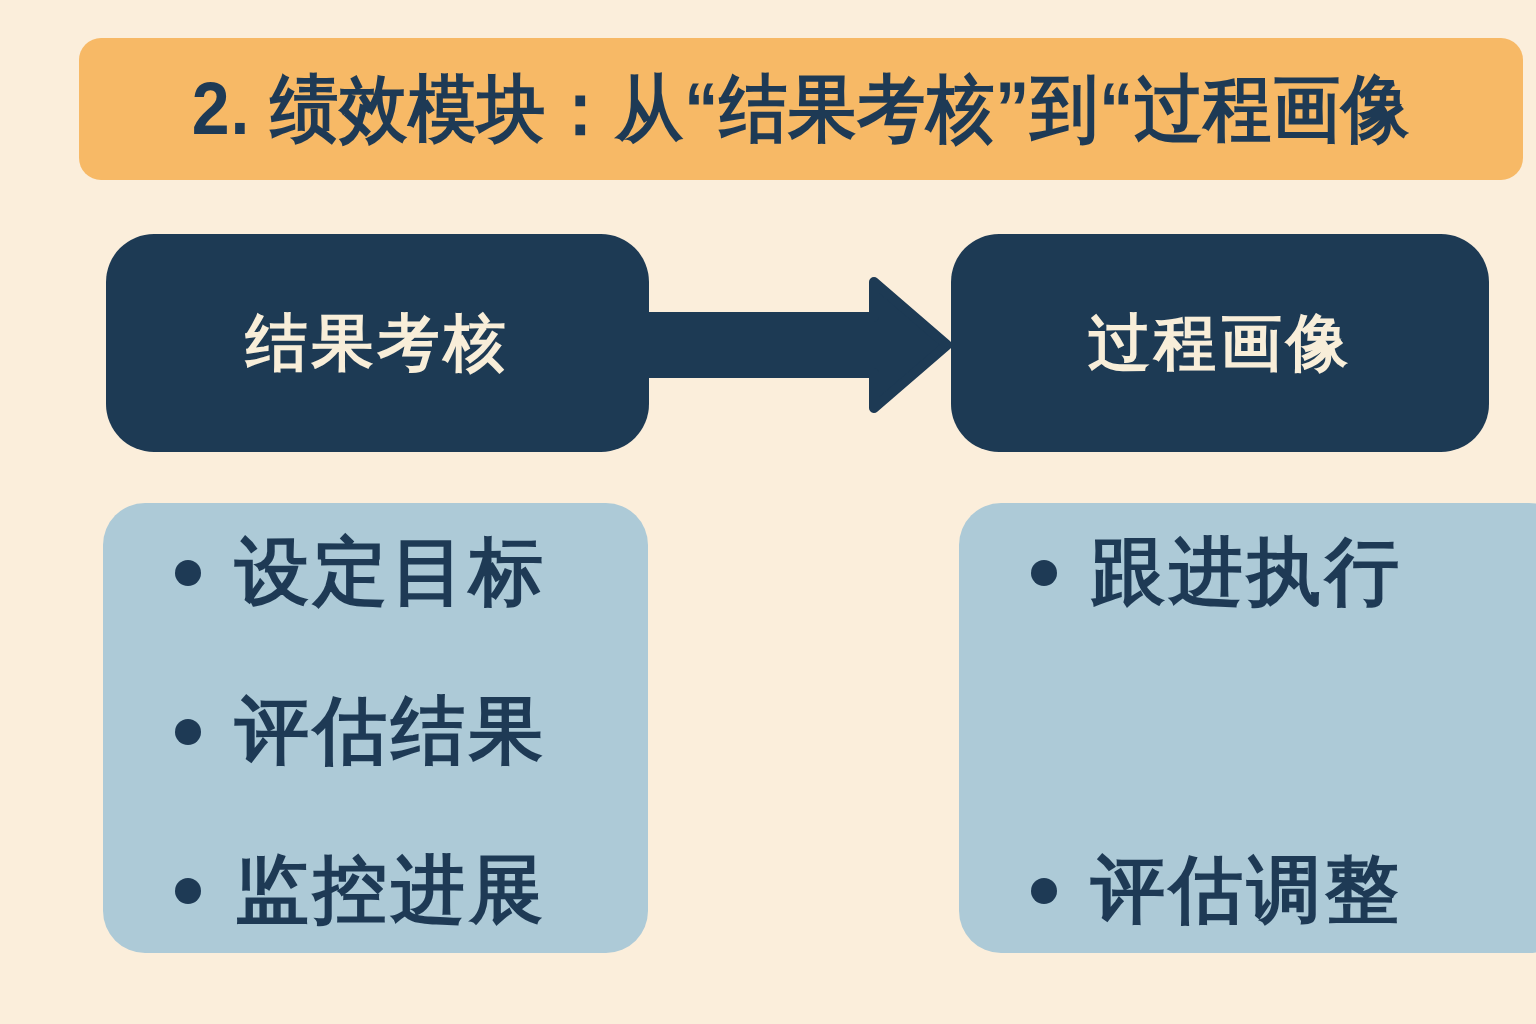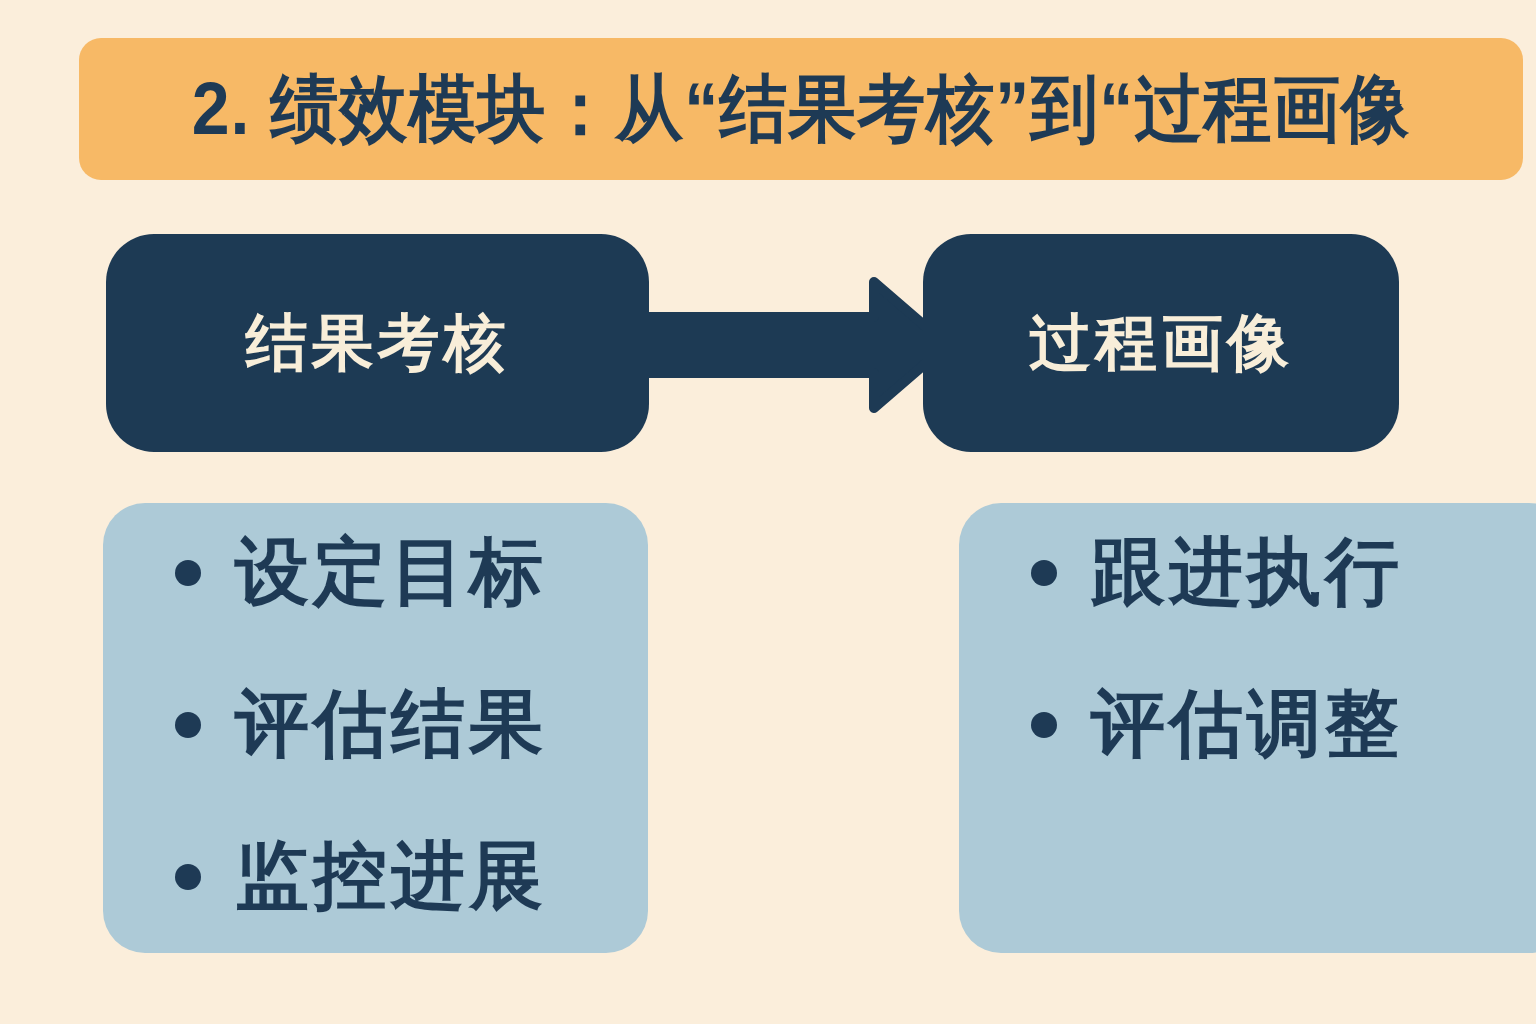--- a/index.html
+++ b/index.html
@@ -41,43 +41,43 @@
   }
   .navy-box {
     position: absolute;
     top: 234px;
     height: 218px;
     background: var(--navy);
     border-radius: 48px;
     display: flex; align-items: center; justify-content: center;
   }
   .navy-box.left-node  { left: 75px;  width: 543px; }
-  .navy-box.right-node { left: 892px; width: 476px; }
+  .navy-box.right-node { left: 920px; width: 538px; }
   .navy-box .node-label {
     font-size: 62px;
     font-weight: bold;
     color: var(--cream-text);
     letter-spacing: 4px;
     white-space: nowrap;
   }
   .arrow-wrap {
     position: absolute;
     left: 606px; top: 270px;
     width: 322px; height: 150px;
   }
   .list-box {
     position: absolute;
     top: 503px;
     height: 450px;
     background: var(--light-blue);
     border-radius: 42px;
     display: flex; flex-direction: column;
-    justify-content: flex-start;
+    justify-content: space-between;
     gap: 52px;
-    padding: 20px 30px 32px 72px;
+    padding: 20px 30px 12px 72px;
   }
   .list-box.left-list  { left: 72px;  width: 545px; }
   .list-box.right-list { left: 928px; width: 612px; }
   .list-item {
     display: flex; align-items: center;
     gap: 34px;
   }
   .dot {
     width: 26px; height: 26px;
     border-radius: 50%;

